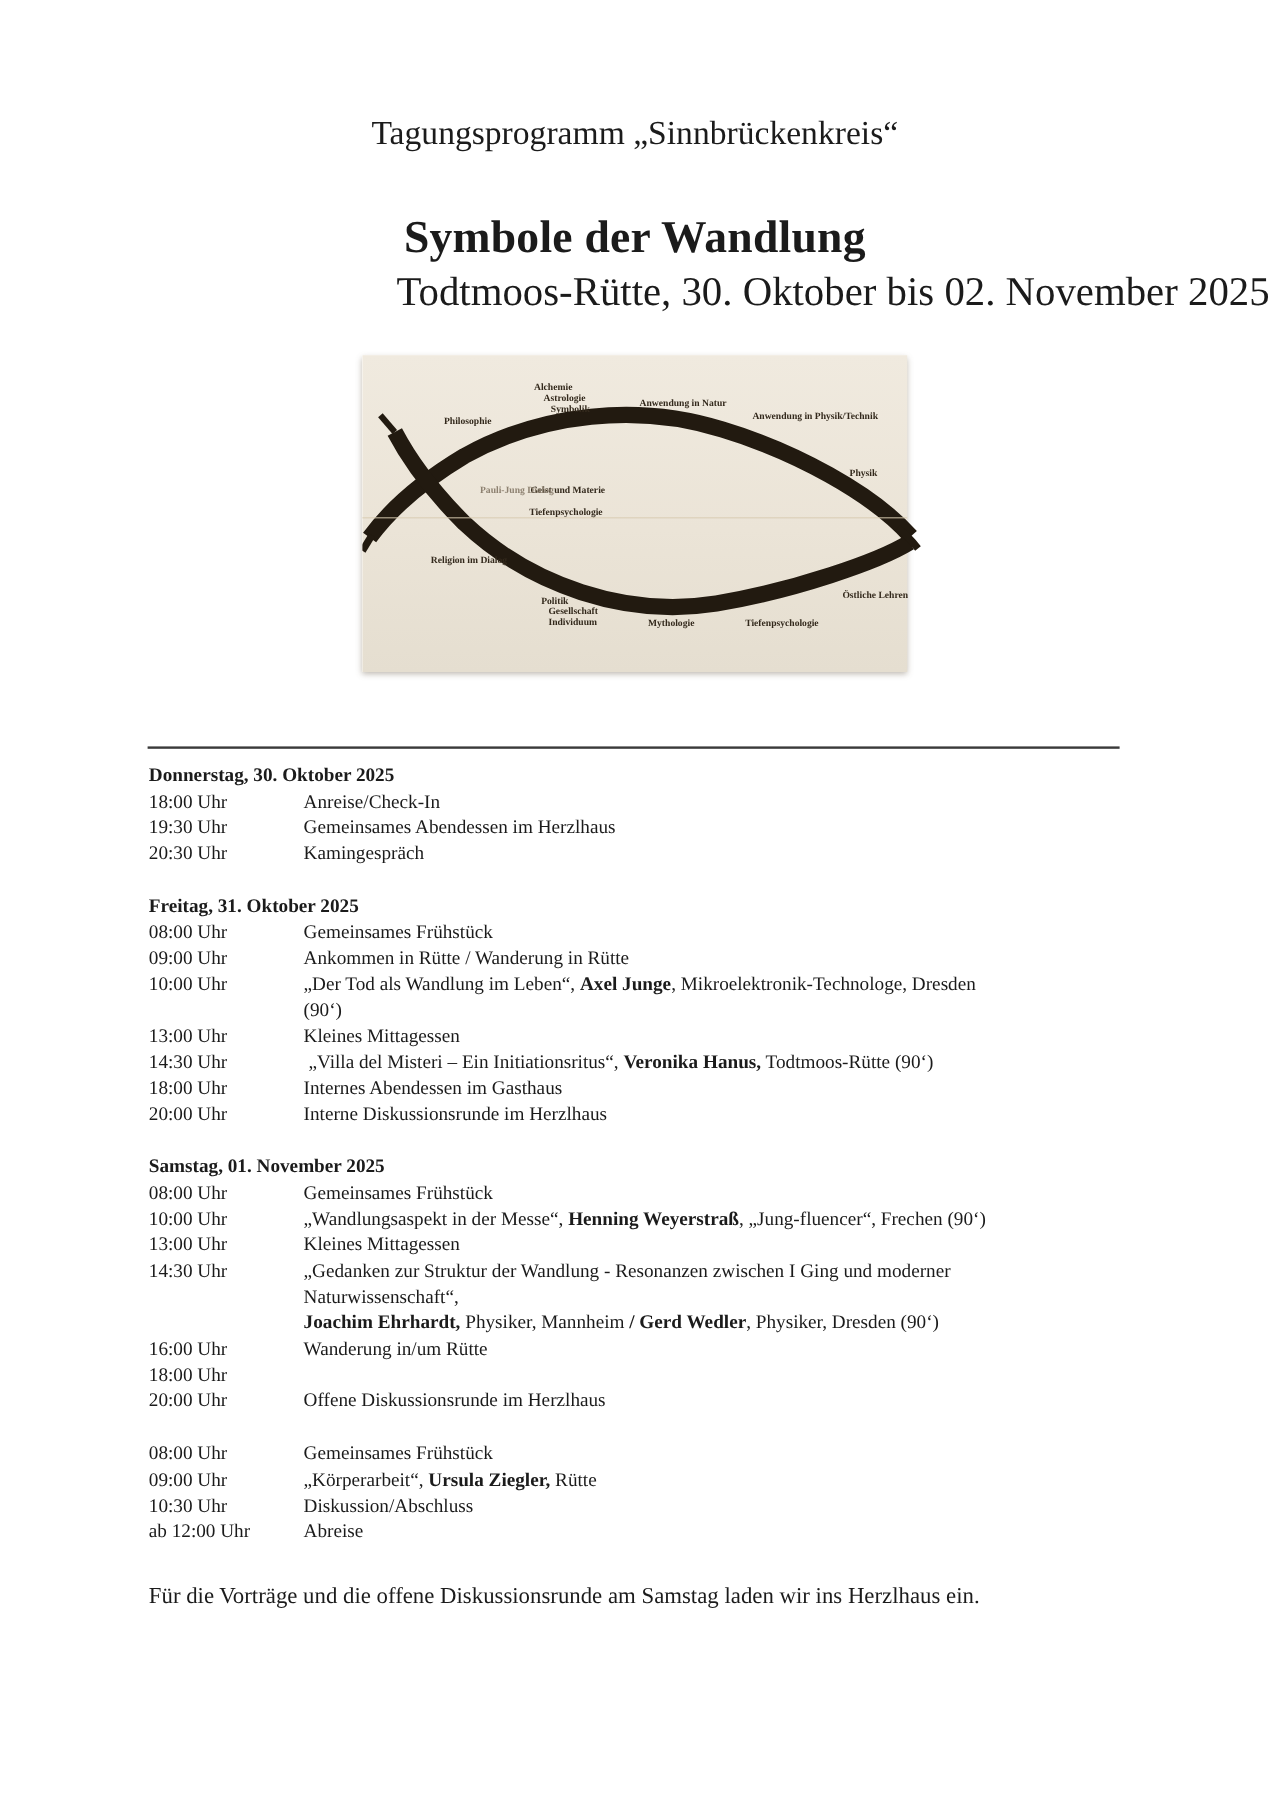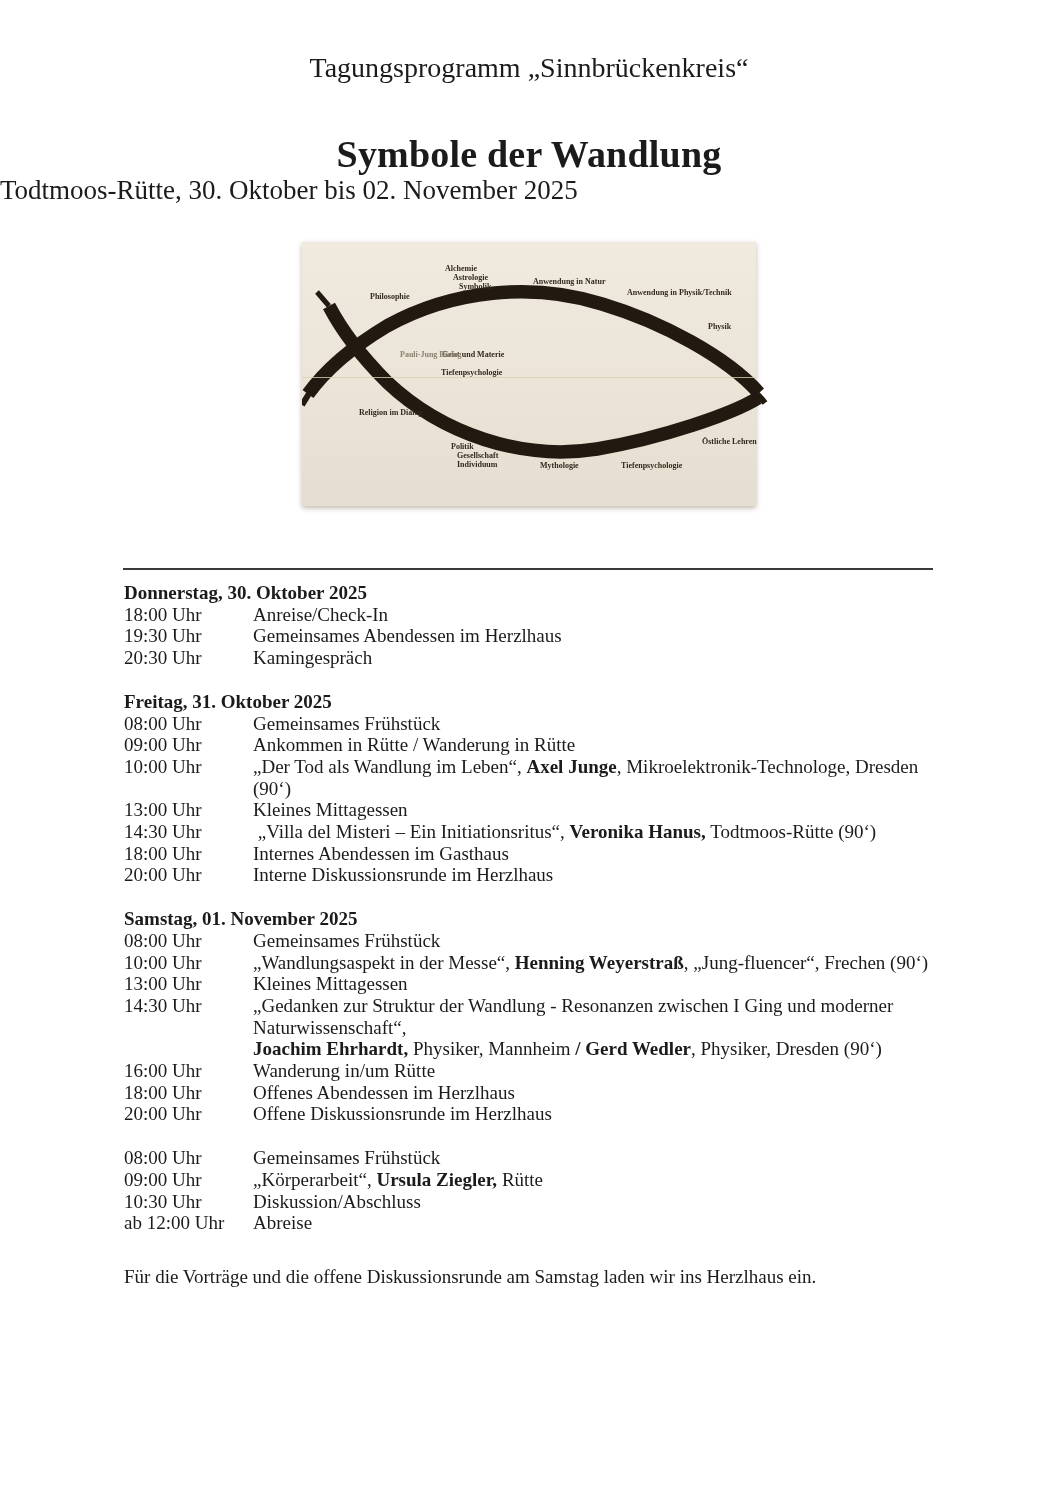--- a/index.html
+++ b/index.html
@@ -6,34 +6,35 @@
   .page {
     position:relative;
     width:1058px; height:1497px;
     margin:0 auto;
     background:#ffffff;
     font-family:"Liberation Serif","DejaVu Serif",serif;
     color:#1b1b1b;
     overflow:hidden;
   }
   .kicker {
-    padding-top:52px;
+    padding-top:96px;
     text-align:center;
     font-size:28px; line-height:32px;
   }
   .title {
     margin:50px 0 0;
     text-align:center;
     font-size:38px; line-height:40px;
     font-weight:700;
     letter-spacing:.2px;
   }
   .subtitle {
-    text-align:left;
-    font-size:27px; line-height:32px;
+    margin-top:10px;
+    text-align:right;
+    font-size:34px; line-height:32px;
   }
   .figure {
     position:relative;
     width:454px; height:264px;
     margin:36px auto 0;
     background:linear-gradient(180deg,#f0eadf 0%,#ebe4d7 55%,#e5ded0 100%);
     box-shadow:0 2px 5px rgba(110,98,80,.45);
   }
   .figure svg { position:absolute; left:0; top:0; }
   .crease {
@@ -50,21 +51,21 @@
   .fig-label.gray { color:#8d8170; font-weight:600; }
   .rule {
     border:none;
     border-top:2.5px solid #3a3a3a;
     width:810px;
     margin:62px 0 0 123px;
   }
   .schedule {
     margin:12px 0 0 124px;
     width:812px;
-    font-size:19px; line-height:21.7px;
+    font-size:16px; line-height:21.7px;
   }
   .section { margin-top:22px; }
   .section.first { margin-top:0; }
   .sec-heading { font-weight:700; }
   .row { display:grid; grid-template-columns:129px 1fr; }
   .row .desc { white-space:pre-wrap; }
   .bold { font-weight:700; }
   .footer {
     margin:32px 0 0 124px;
     width:840px;
@@ -93,21 +94,21 @@
       </g>
     </svg>
     <div class="crease"></div>
     <div id="fig-labels">
         <span class="fig-label" style="left: 143px; top: 22px;">Alchemie</span>
         <span class="fig-label" style="left: 151px; top: 31px;">Astrologie</span>
         <span class="fig-label" style="left: 157px; top: 40px;">Symbolik</span>
         <span class="fig-label" style="left: 231px; top: 35px;">Anwendung in Natur</span>
         <span class="fig-label" style="left: 325px; top: 46px;">Anwendung in Physik/Technik</span>
         <span class="fig-label" style="left: 68px; top: 50px;">Philosophie</span>
-        <span class="fig-label" style="left: 406px; top: 80px;">Physik</span>
+        <span class="fig-label" style="left: 406px; top: 94px;">Physik</span>
         <span class="fig-label" style="left: 140px; top: 92px; margin-top: 16px;">Geist und Materie</span>
         <span class="fig-label gray" style="left: 98px; top: 108px;">Pauli-Jung Dialog</span>
         <span class="fig-label" style="left: 139px; top: 126px;">Tiefenpsychologie</span>
         <span class="fig-label" style="left: 57px; top: 166px;">Religion im Dialog</span>
         <span class="fig-label" style="left: 149px; top: 200px;">Politik</span>
         <span class="fig-label" style="left: 155px; top: 209px;">Gesellschaft</span>
         <span class="fig-label" style="left: 155px; top: 218px;">Individuum</span>
         <span class="fig-label" style="left: 238px; top: 219px;">Mythologie</span>
         <span class="fig-label" style="left: 319px; top: 219px;">Tiefenpsychologie</span>
         <span class="fig-label" style="left: 400px; top: 195px;">Östliche Lehren</span>
@@ -183,21 +184,20 @@
           <span class="desc"><span>„Gedanken zur Struktur der Wandlung - Resonanzen zwischen I Ging und moderner
 Naturwissenschaft“,
 </span><span class="bold">Joachim Ehrhardt,</span><span> Physiker, Mannheim </span><span class="bold">/ Gerd Wedler</span><span>, Physiker, Dresden (90‘)</span></span>
         </div>
         <div class="row">
           <span class="time">16:00 Uhr</span>
           <span class="desc"><span>Wanderung in/um Rütte</span></span>
         </div>
         <div class="row">
           <span class="time">18:00 Uhr</span>
-          <span class="desc"><span>Offenes Abendessen im Herzlhaus</span></span>
         </div>
         <div class="row">
           <span class="time">20:00 Uhr</span>
           <span class="desc"><span>Offene Diskussionsrunde im Herzlhaus</span></span>
         </div>
       </div>
       <div class="section">
         <div class="row">
           <span class="time">08:00 Uhr</span>
           <span class="desc"><span>Gemeinsames Frühstück</span></span>

